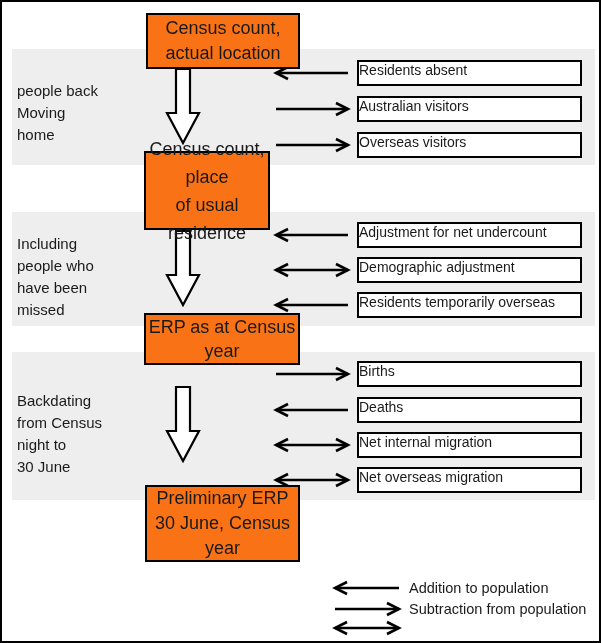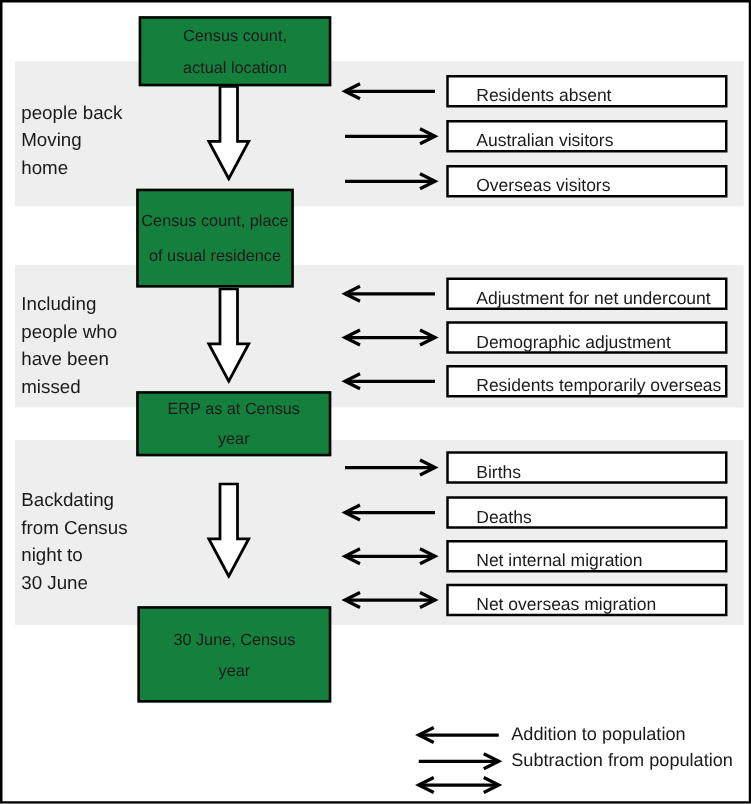--- a/index.html
+++ b/index.html
@@ -23,39 +23,40 @@
     left:15px;
     font-size:15px;
     line-height:22px;
     color:#1a1a1a;
     white-space:nowrap;
   }
   .stage-label span { display:block; }
   .flow-box {
     position:absolute;
     box-sizing:border-box;
-    background:#15803d;
+    background:#f97316;
     border:2px solid #000;
     display:flex;
     flex-direction:column;
     align-items:center;
     justify-content:center;
     text-align:center;
-    font-size:13px;
+    font-size:18px;
     z-index:3;
+    margin-left:35px;
   }
   .item-box {
     position:absolute;
     box-sizing:border-box;
     left:355px; width:225px; height:26px;
     background:#fff;
     border:2px solid #000;
     display:flex;
-    align-items:flex-end;
-    padding-left:22px;
+    align-items:flex-start;
+    padding-left:0;
     font-size:14px;
     z-index:3;
   }
   svg.down-arrow { position:absolute; z-index:2; }
   svg.harrow { position:absolute; z-index:2; }
   svg.harrow line, svg.harrow polyline {
     fill:none; stroke:#000; stroke-width:2.6;
     stroke-linecap:butt;
   }
   svg.harrow .hl, svg.harrow .hr { visibility:hidden; }
@@ -105,20 +106,21 @@
   </div>
   <div class="flow-box" style="left:107px;top:149px;width:126px;height:79px;line-height:28px">
     <span>Census count, place</span>
     <span>of usual residence</span>
   </div>
   <div class="flow-box" style="left:107px;top:311px;width:156px;height:52px;line-height:24px">
     <span>ERP as at Census</span>
     <span>year</span>
   </div>
   <div class="flow-box" style="left:108px;top:483px;width:155px;height:77px;line-height:25px">
+    <span>Preliminary ERP</span>
     <span>30 June, Census</span>
     <span>year</span>
   </div>
 
   <svg class="down-arrow" style="left:163px;top:66px" width="36" height="77" viewBox="0 0 36 77">
     <polygon points="11,1 25,1 25,45 34,45 18,75 2,45 11,45" fill="#ffffff" stroke="#000000" stroke-width="2.2"></polygon>
   </svg>
   <svg class="down-arrow" style="left:163px;top:228px" width="36" height="77" viewBox="0 0 36 77">
     <polygon points="11,1 25,1 25,45 34,45 18,75 2,45 11,45" fill="#ffffff" stroke="#000000" stroke-width="2.2"></polygon>
   </svg>

